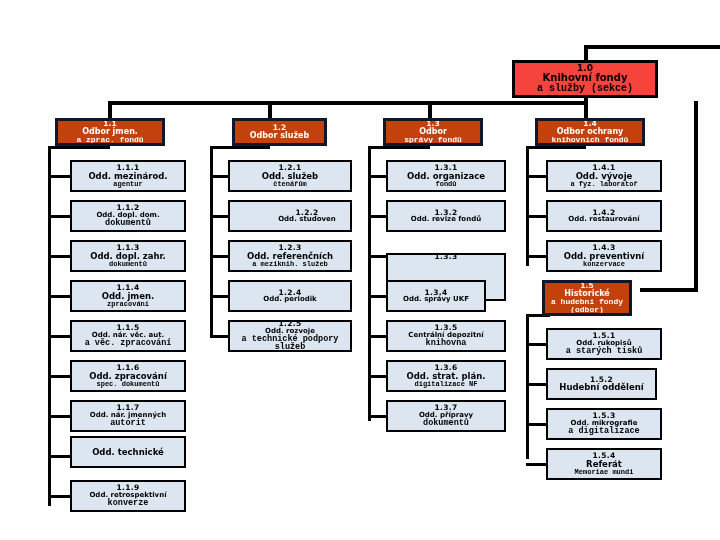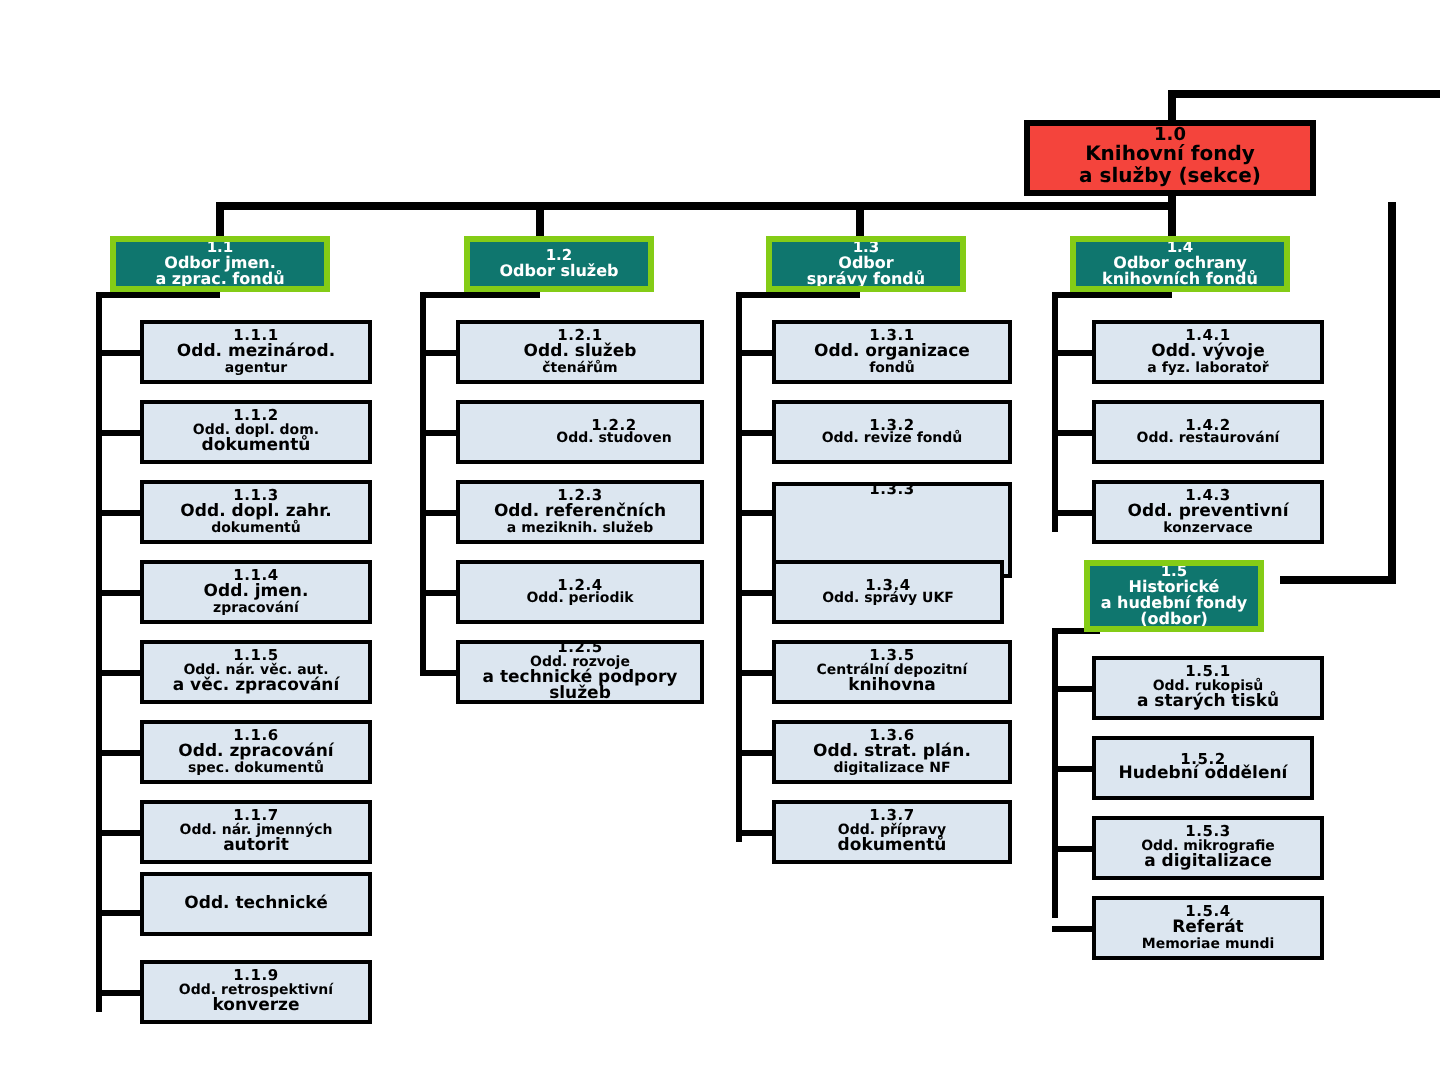--- a/index.html
+++ b/index.html
@@ -22,37 +22,37 @@
     display:flex;
     flex-direction:column;
     align-items:center;
     justify-content:center;
     text-align:center;
     overflow:hidden;
     line-height:1.02;
   }
   .box .num{font-weight:bold;}
   .box .l1{font-weight:bold;}
-  .box .l2{font-weight:bold;}
+  .box .l2{font-weight:bold;font-family:Liberation Mono, monospace;}
 
   
   .root{
     background:#f4443c;
     color:#000000;
     border:3px solid #000000;
   }
   .root .num{font-size:9px;}
   .root .l1{font-size:10px;}
   .root .l2{font-size:10px;}
 
   
   .dept{
-    background:#0f766e;
+    background:#c2410c;
     color:#ffffff;
-    border:3px solid #84cc16;
+    border:3px solid #0f172a;
   }
   .dept .num{font-size:7.5px;}
   .dept .l1{font-size:8px;}
   .dept .l2{font-size:8px;}
 
   
   .unit{
     background:#dce6f0;
     color:#000000;
     border:2.5px solid #000000;
@@ -228,25 +228,25 @@
       </div>
       <div class="box unit" style="left: 386px; top: 160px; width: 120px; height: 32px;">
         <span class="num">1.3.1</span>
         <span class="l1">Odd. organizace</span>
         <span class="l2">fondů</span>
       </div>
       <div class="box unit" style="left: 386px; top: 200px; width: 120px; height: 32px;">
         <span class="num">1.3.2</span>
         <span class="l1 sm">Odd. revize fondů</span>
       </div>
-      <div class="box unit" style="left: 386px; top: 241px; width: 120px; height: 48px; gap: 32px;">
+      <div class="box unit" style="left: 386px; top: 253px; width: 120px; height: 48px; gap: 32px;">
         <span class="num">1.3.3</span>
         <span class="l1">Odd. správy NKF</span>
       </div>
-      <div class="box unit" style="left: 386px; top: 280px; width: 116px; height: 32px;">
+      <div class="box unit" style="left: 386px; top: 280px; width: 100px; height: 32px;">
         <span class="num">1.3.4</span>
         <span class="l1 sm">Odd. správy UKF</span>
       </div>
       <div class="box unit" style="left: 386px; top: 320px; width: 120px; height: 32px;">
         <span class="num">1.3.5</span>
         <span class="l1 sm">Centrální depozitní</span>
         <span class="l2 bg">knihovna</span>
       </div>
       <div class="box unit" style="left: 386px; top: 360px; width: 120px; height: 32px;">
         <span class="num">1.3.6</span>

